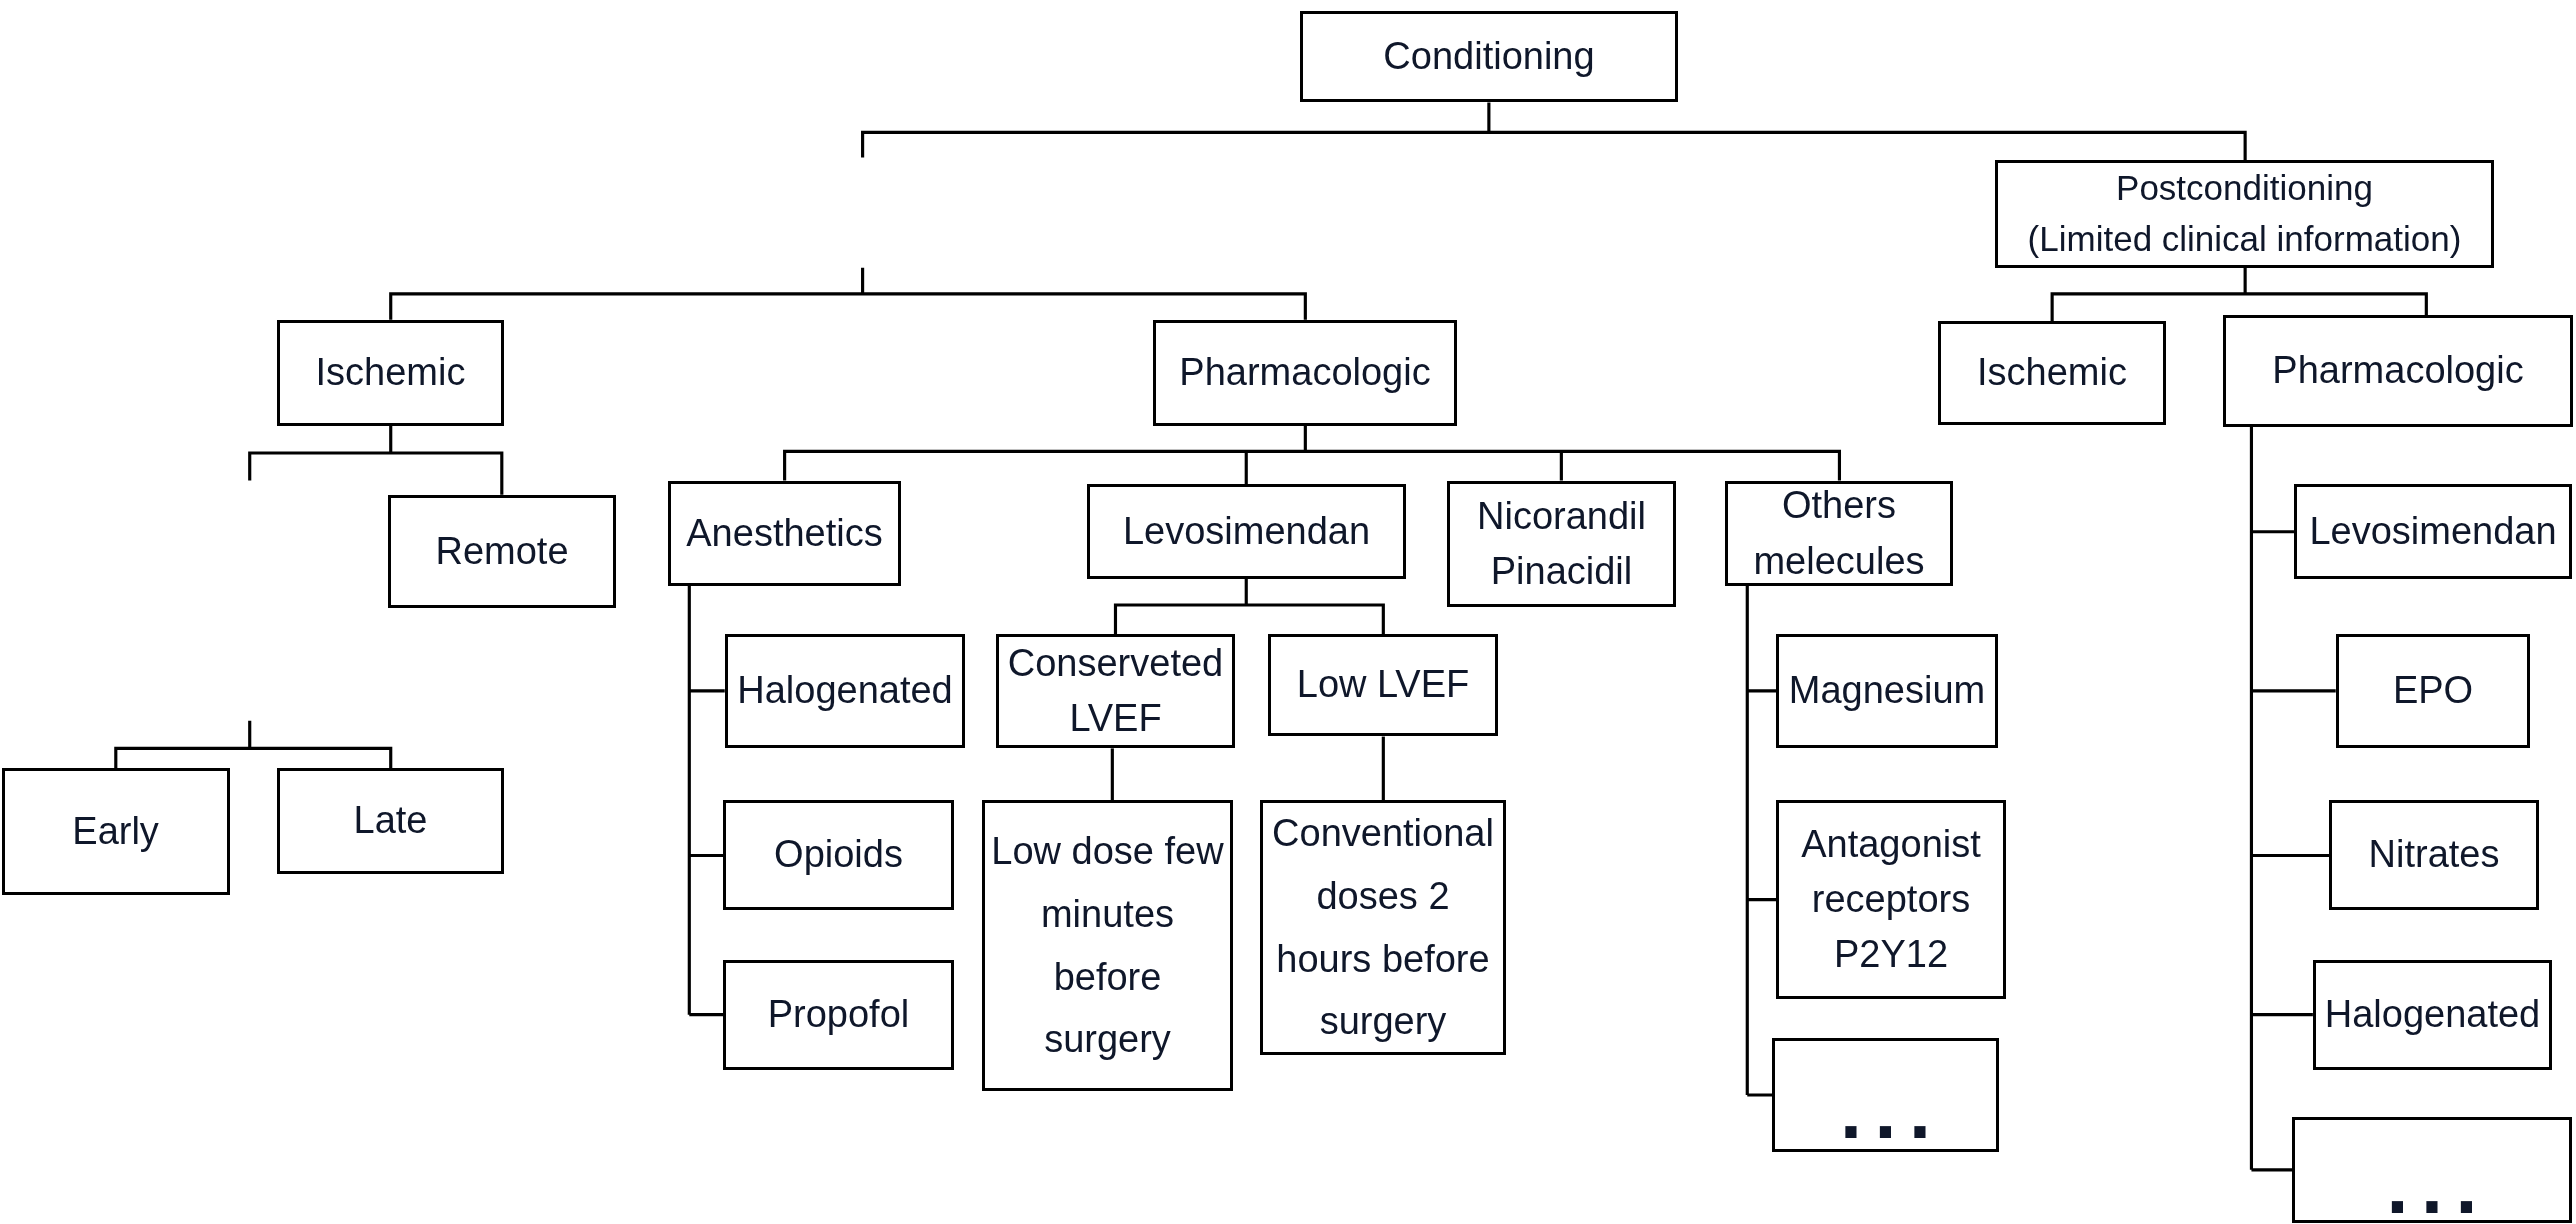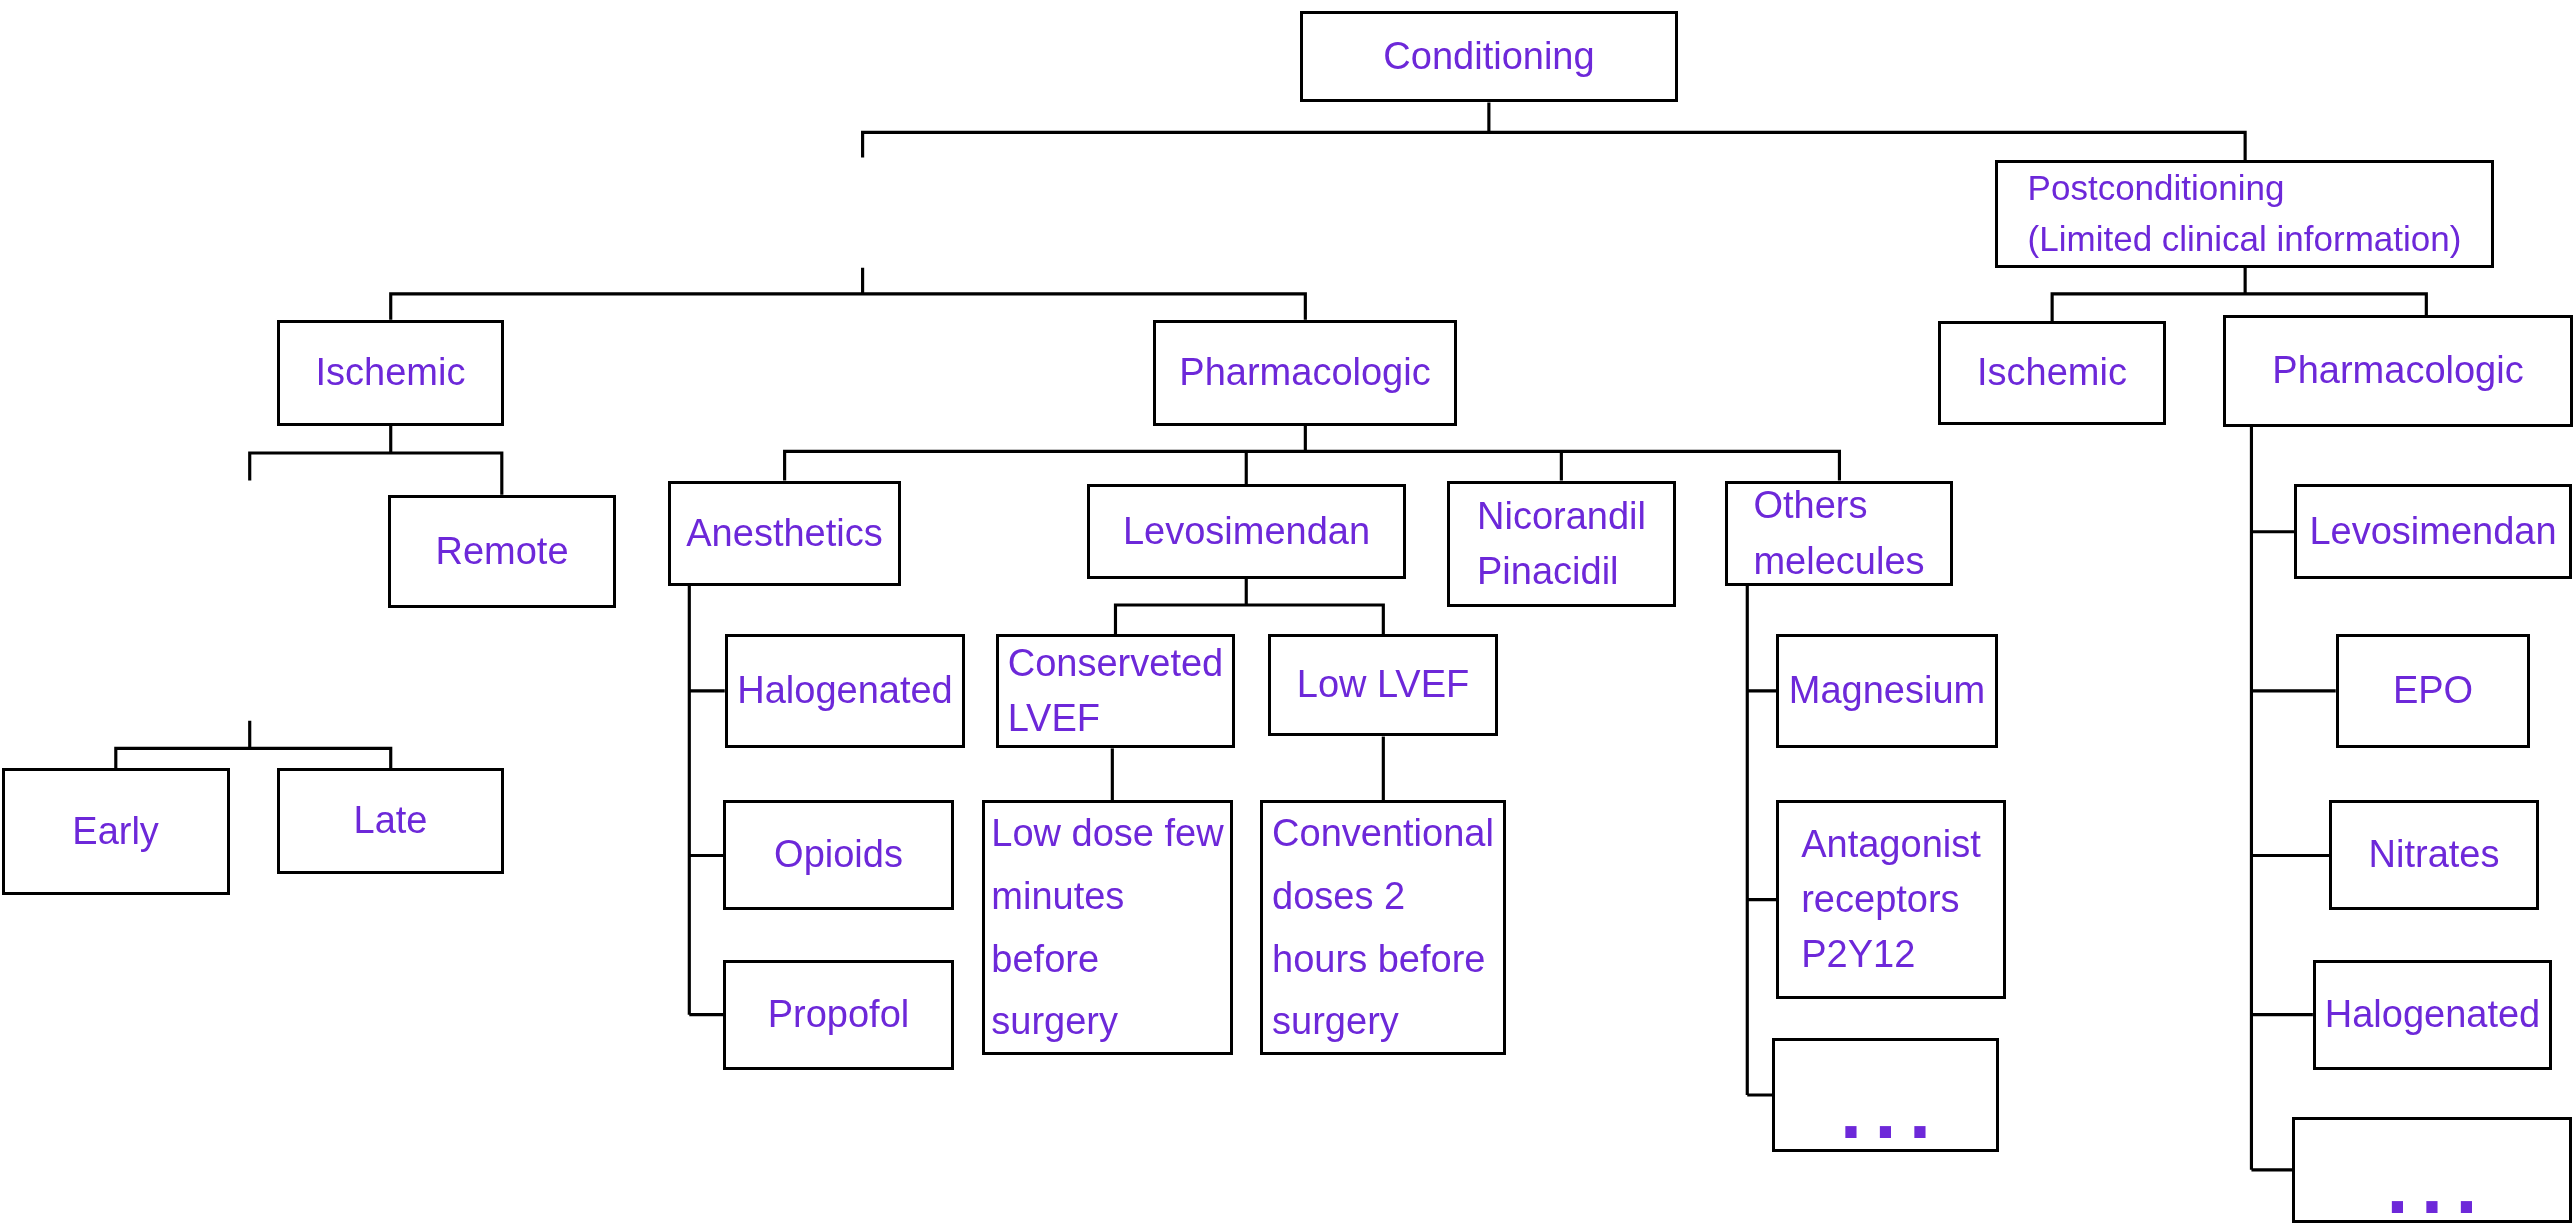--- a/index.html
+++ b/index.html
@@ -23,25 +23,25 @@
   #edges path {
     stroke: #000000;
     stroke-width: 4;
     fill: none;
   }
   .node {
     position: absolute;
     box-sizing: border-box;
     border: 3.9px solid #000000;
     background: #ffffff;
-    color: #6d28d9;
+    color: #0f172a;
     display: flex;
     align-items: center;
     justify-content: center;
-    text-align: left;
+    text-align: center;
     white-space: pre-line;
     font-size: 38px;
     line-height: 1.45;
   }
   .lh16 { line-height: 1.6; }
   .lh165 { line-height: 1.65; }
   .fs44 { font-size: 35px; }
   .dots {
     font-size: 79px;
     font-weight: 700;
@@ -101,21 +101,21 @@
 
   <div class="node" style="left:723px;top:960px;width:231px;height:110px">Propofol</div>
 
   <div class="node" style="left:1087px;top:484px;width:319px;height:95px">Levosimendan</div>
 
   <div class="node" style="left:996px;top:634px;width:239px;height:114px">Conserveted
 LVEF</div>
 
   <div class="node" style="left:1268px;top:634px;width:230px;height:102px">Low LVEF</div>
 
-  <div class="node lh165" style="left:982px;top:800px;width:251px;height:255px">Low dose few
+  <div class="node lh165" style="left:982px;top:800px;width:251px;height:291px">Low dose few
 minutes
 before
 surgery</div>
 
   <div class="node lh165" style="left:1260px;top:800px;width:246px;height:255px">Conventional
 doses 2
 hours before
 surgery</div>
 
   <div class="node" style="left:1447px;top:481px;width:229px;height:126px">Nicorandil

